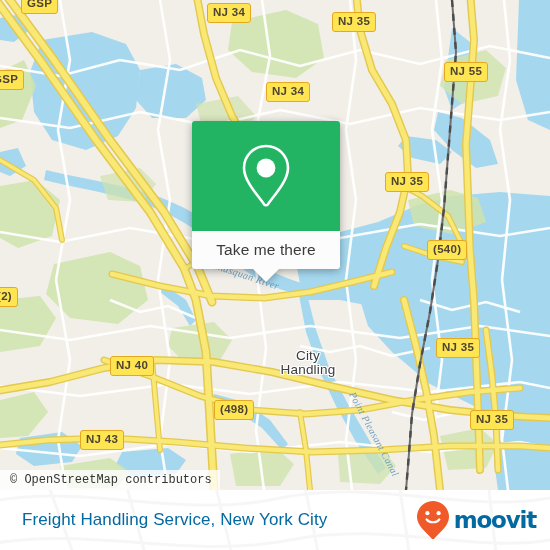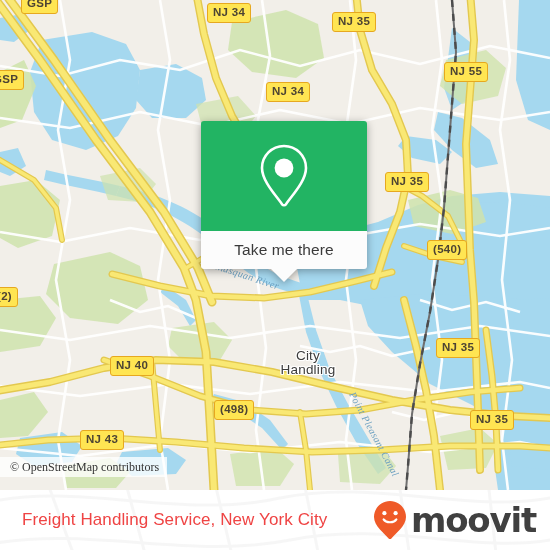--- a/index.html
+++ b/index.html
@@ -86,39 +86,38 @@
     padding: 1px 5px 2px 5px;
     letter-spacing: .3px;
     white-space: nowrap;
     box-sizing: content-box;
   }
 
   
   #attribution {
     position: absolute;
     left: 0;
-    bottom: 13px;
+    bottom: 0;
     height: 20px;
     line-height: 20px;
     padding: 0 8px 0 10px;
     background: rgba(255,255,255,.78);
-    font-family: Liberation Serif, serif;
+    font-family: Liberation Mono, monospace;
     font-size: 12px;
     color: #333333;
     white-space: nowrap;
   }
 
   
   #popup {
     position: absolute;
     left: 192px;
     top: 121px;
-    width: 166px;
+    width: 148px;
     filter: drop-shadow(0 2px 4px rgba(0,0,0,.33));
-    margin-left: 9px;
   }
   #popup-inner {
     position: relative;
   }
   #popup-head {
     height: 110px;
     background: #22b463;
     border-radius: 3px 3px 0 0;
     display: flex;
     align-items: center;
@@ -170,37 +169,37 @@
     pointer-events: none;
   }
   #footer-title {
     position: absolute;
     left: 22px;
     top: 0;
     height: 60px;
     line-height: 60px;
     font-family: "Liberation Sans", sans-serif;
     font-size: 17px;
-    color: #ef4444;
+    color: #0369a1;
     letter-spacing: .1px;
   }
   #brand {
     position: absolute;
     right: 14px;
     top: 0;
     height: 60px;
     display: flex;
     align-items: center;
     gap: 4px;
   }
   #brand-name {
     font-family: "DejaVu Sans", sans-serif;
-    font-size: 34px;
+    font-size: 23px;
     font-weight: bold;
-    color: #404040;
+    color: #0369a1;
     letter-spacing: -1.2px;
     line-height: 30px;
   }
 </style>
 </head>
 <body>
 
 <div id="app">
 
   <div id="map">

